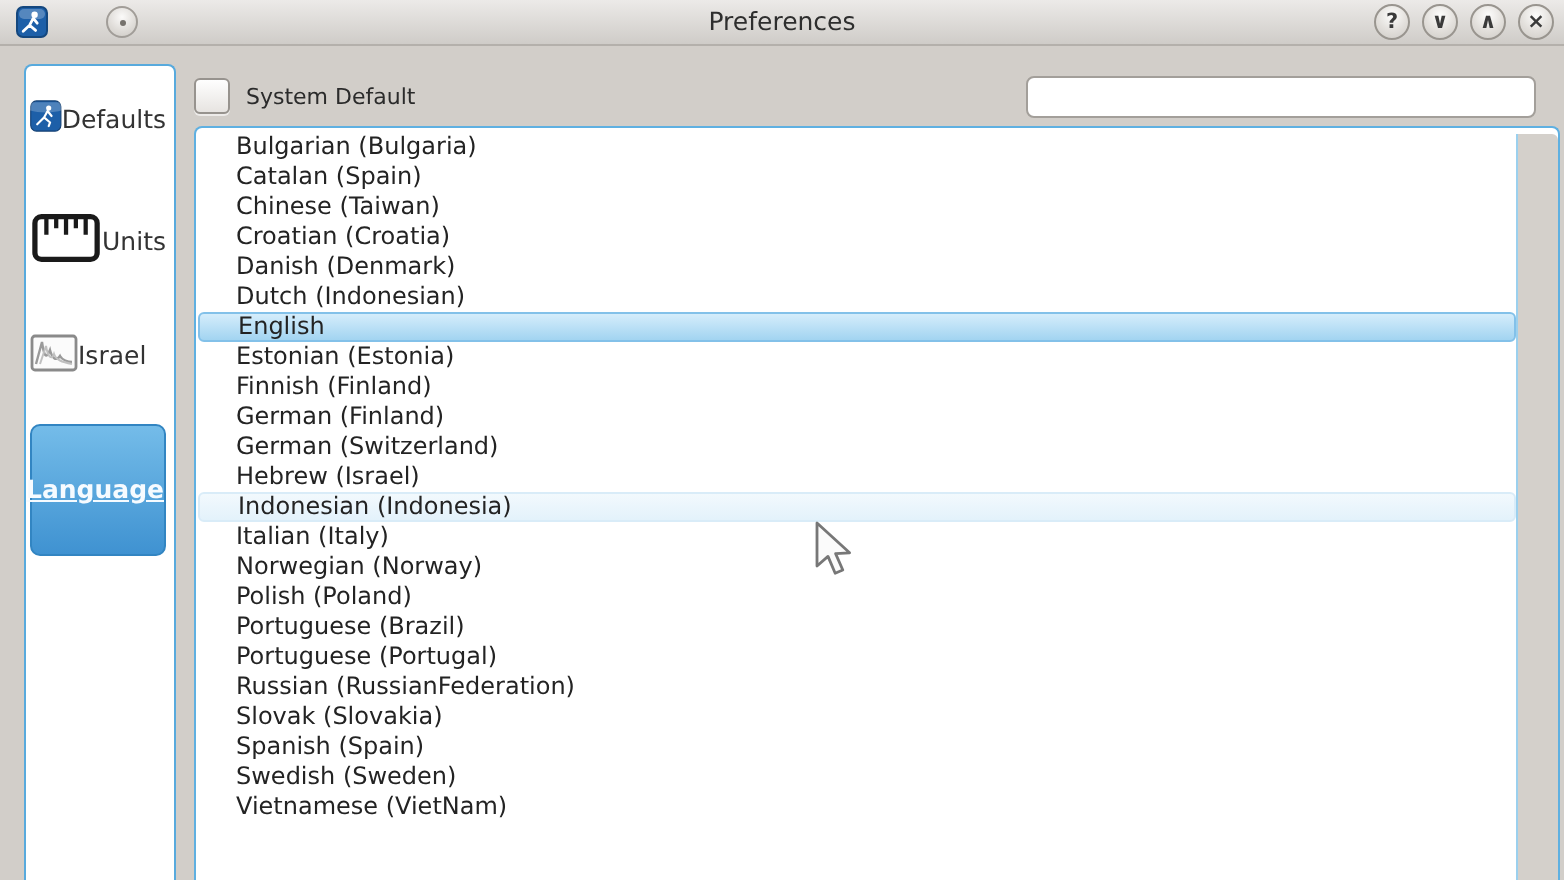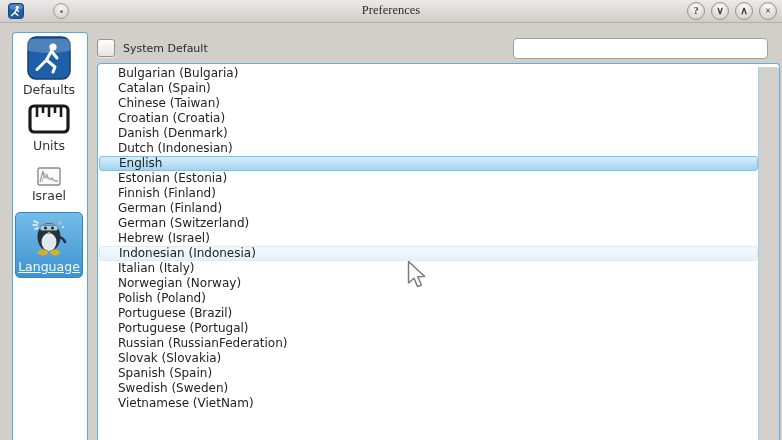--- a/index.html
+++ b/index.html
@@ -7,21 +7,20 @@
     width:782px;height:440px;position:relative;overflow:hidden;
     background:#d2cec9;
     font-family:"DejaVu Sans","Liberation Sans",sans-serif;
     -webkit-font-smoothing:antialiased;
   }
   
   .titlebar{
     position:absolute;left:0;top:0;width:782px;height:22px;
     background:linear-gradient(#eceae8,#cfccc8);
     border-bottom:1px solid #b4b0ab;
-    font-family:Liberation Serif, serif;
   }
   .title{
     position:absolute;left:0;right:0;top:3px;text-align:center;
     font-size:12.5px;color:#2e2e2e;
   }
   .app-icon{position:absolute;left:8px;top:3px;width:16px;height:16px;}
   .menu-btn{
     position:absolute;left:53px;top:3px;width:16px;height:16px;border-radius:50%;
     background:radial-gradient(circle at 50% 32%,#fbfaf9 0%,#dedbd7 60%,#ccc9c4 100%);
     border:1px solid #a19d98;box-sizing:border-box;
@@ -38,29 +37,30 @@
     font-size:10.5px;line-height:16px;text-align:center;font-weight:bold;
   }
   
   .sidebar{
     position:absolute;left:12px;top:32px;width:76px;height:408px;
     background:#ffffff;border:1px solid #58aadd;border-bottom:none;
     border-radius:4px 4px 0 0;box-sizing:border-box;
   }
   .side-item{
     position:absolute;left:2px;width:68px;
-    display:flex;flex-direction:column;align-items:center;
+    display:flex;flex-direction:row;align-items:center;
     font-size:12.5px;color:#333;box-sizing:border-box;
   }
   .side-item .ic{display:block;}
   .side-item .lbl{margin-top:2px;}
   .side-item.selected{
     background:linear-gradient(#74bce9,#3f92d1);
     border:1px solid #3285c2;border-radius:5px;
     color:#f6fbff;
+    font-weight:bold;
   }
   .side-item.selected .lbl{text-decoration:underline;}
   #si-defaults{top:3px;}
   #si-units{top:69px;}
   #si-graph{top:134px;}
   #si-language{top:179px;height:66px;justify-content:flex-end;padding-bottom:3px;}
   
   .checkbox{
     position:absolute;left:97px;top:39px;width:18px;height:18px;box-sizing:border-box;
     border:1px solid #97938e;border-radius:3px;

